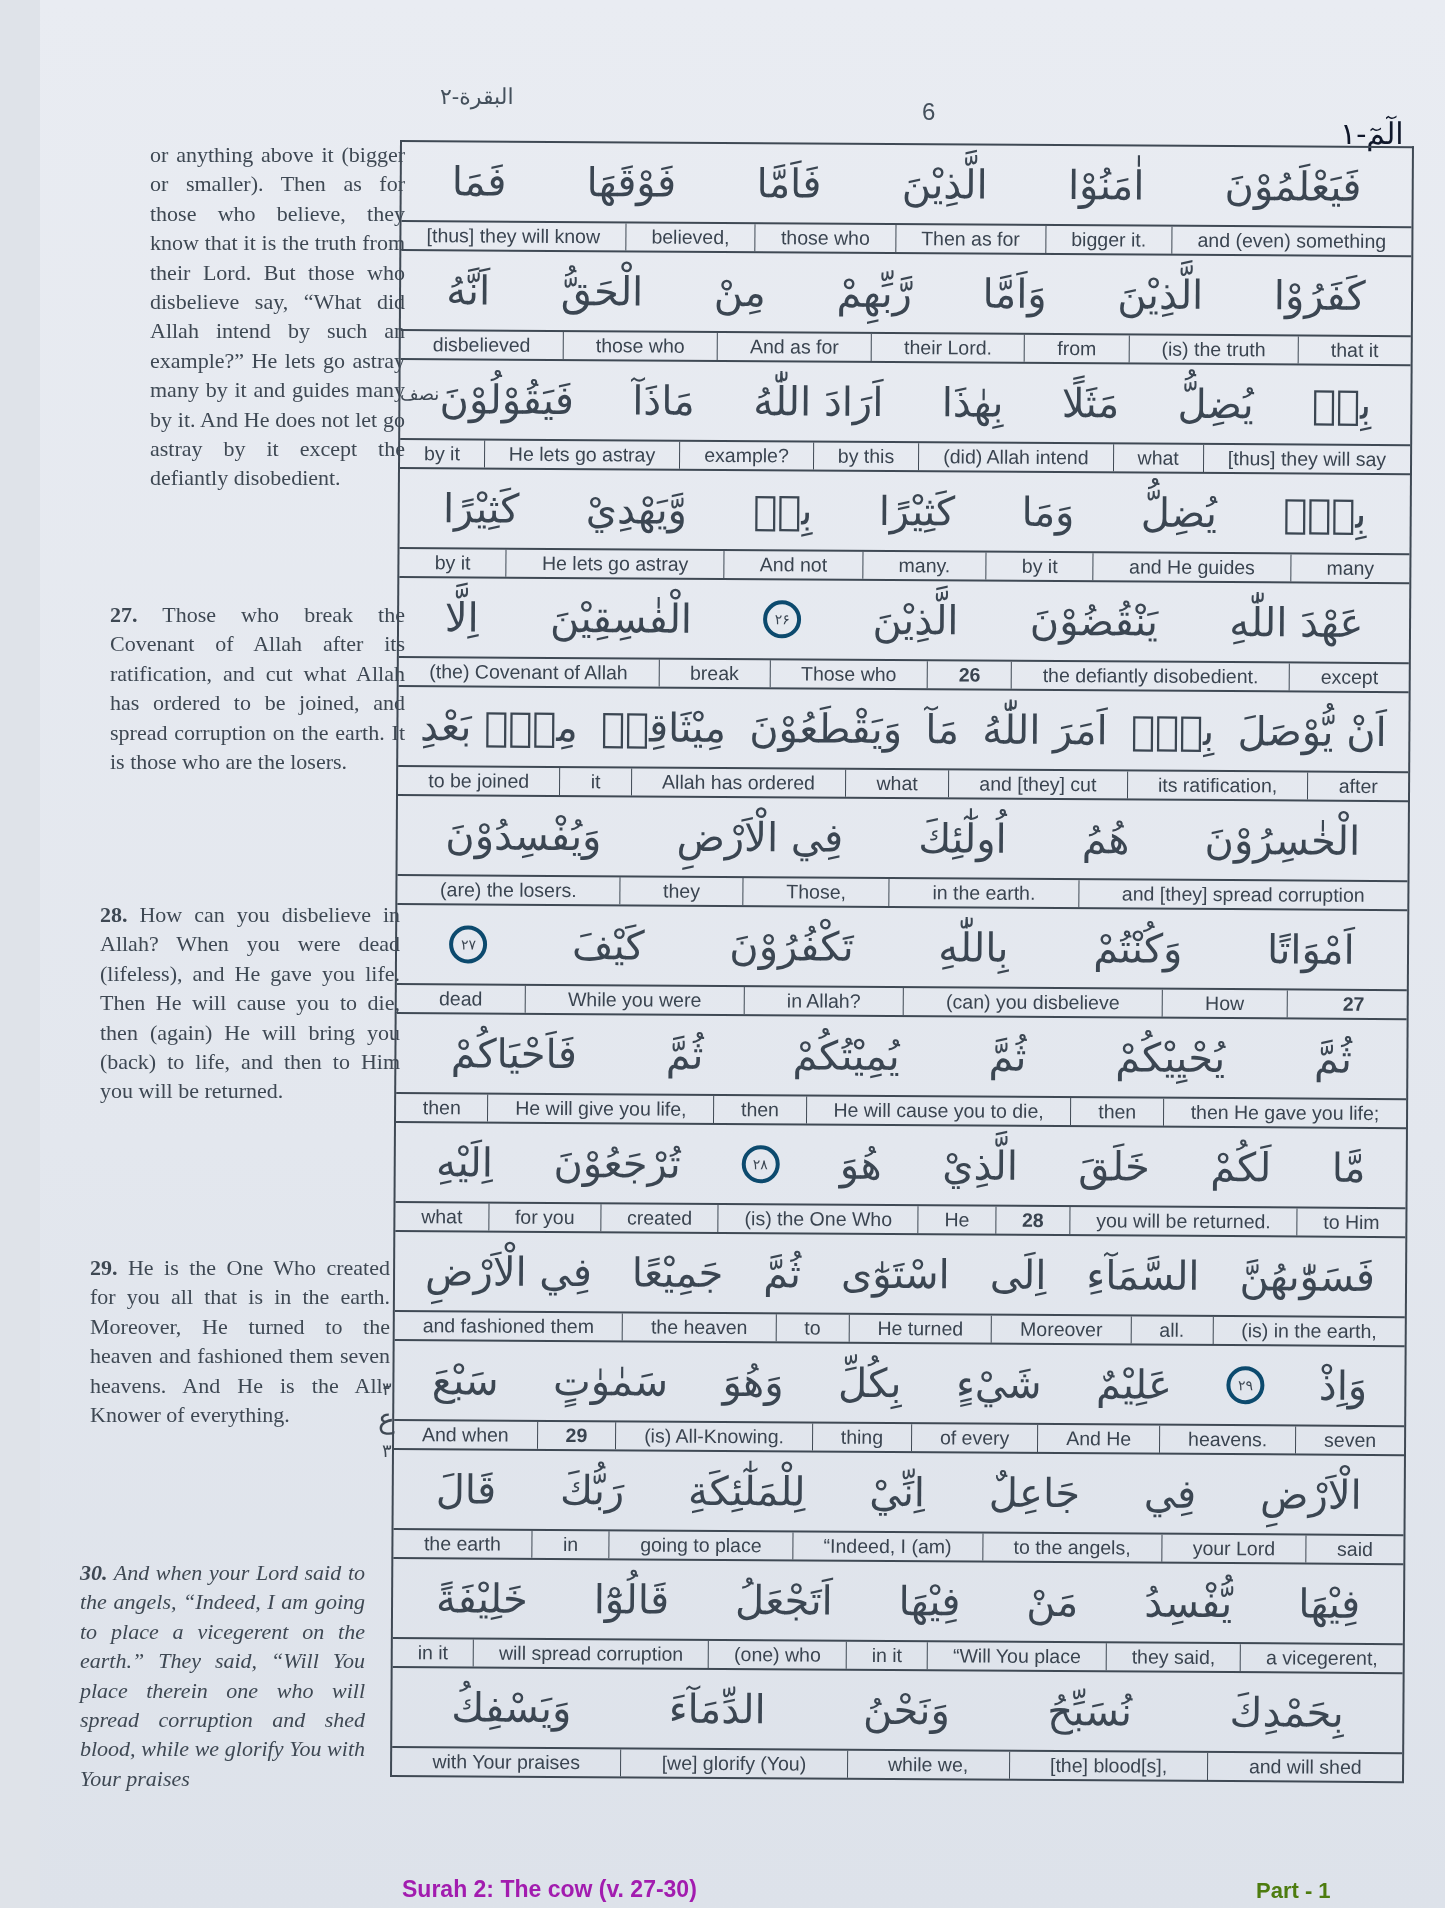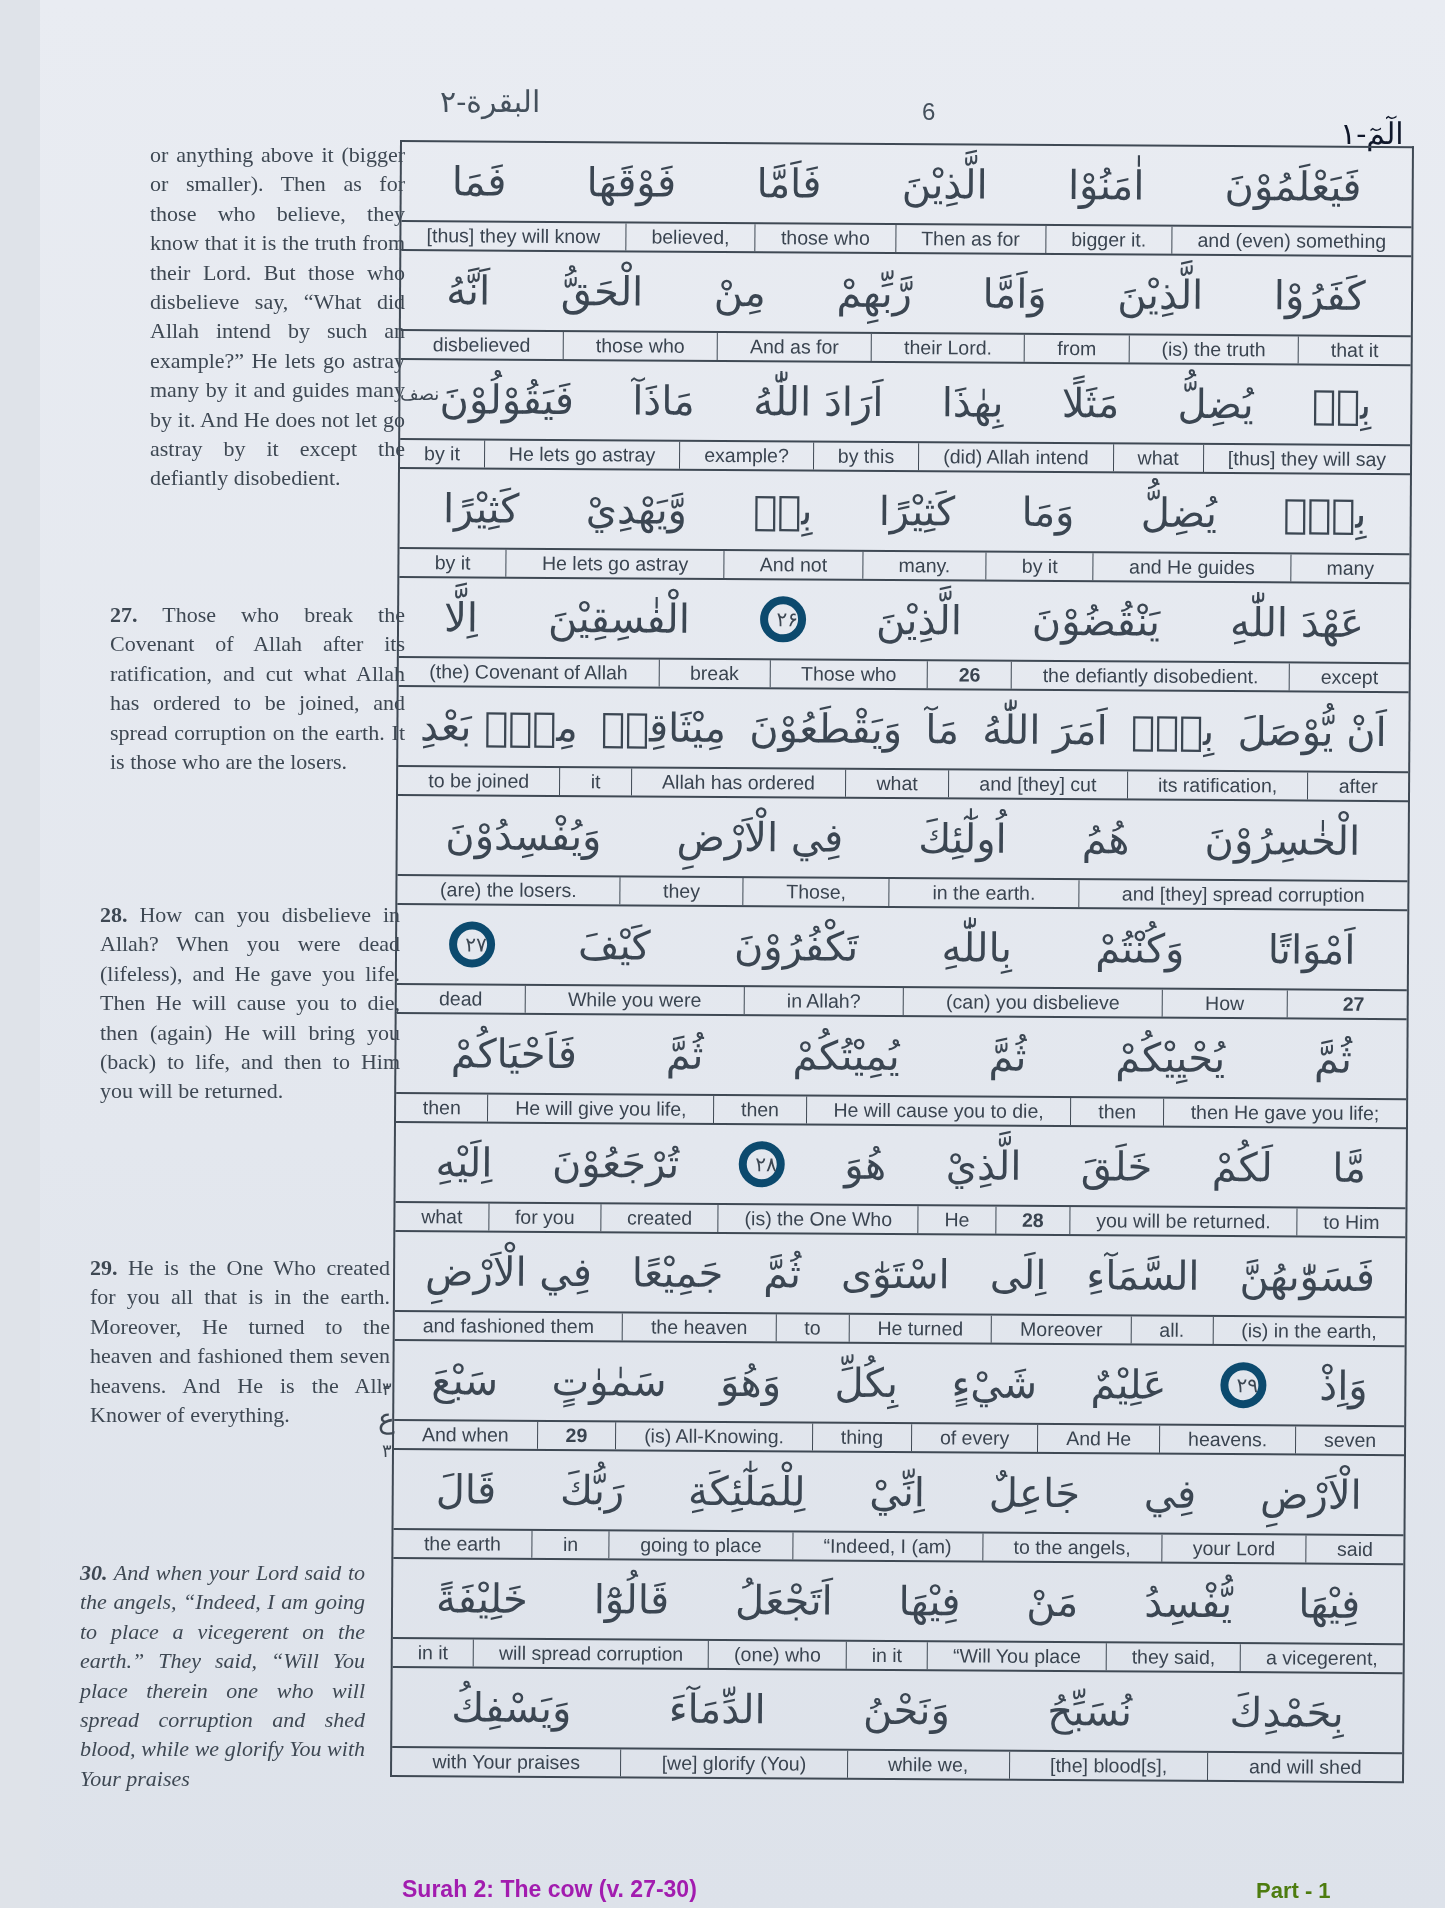--- a/index.html
+++ b/index.html
@@ -1,34 +1,34 @@
 <!DOCTYPE html>
 <html><head>
 <meta charset="utf-8">
 <style>
   html,body{margin:0;padding:0;}
   body{width:1445px;height:1908px;background:#dfe3e9;position:relative;overflow:hidden;font-family:"Liberation Sans",sans-serif;color:#3a4450;}
   .page{position:absolute;left:40px;top:0;width:1405px;height:1908px;background:linear-gradient(180deg,#e9ecf2 0%,#e3e7ee 60%,#dde2ea 100%);}
-  .head-left{position:absolute;left:440px;top:84px;font-family:"DejaVu Serif",serif;font-size:30px;color:#44505c;}
+  .head-left{position:absolute;left:440px;top:84px;font-family:"DejaVu Serif",serif;font-size:22px;color:#44505c;}
   .head-num{position:absolute;left:922px;top:98px;font-size:24px;color:#44505c;}
   .head-right{position:absolute;left:1340px;top:116px;font-family:"DejaVu Serif",serif;font-size:30px;color:#0f172a;}
   .left-col{position:absolute;left:80px;top:140px;width:325px;font-family:"Liberation Serif",serif;font-size:22px;line-height:29.4px;color:#3e4853;text-align:justify;}
   .verse{position:absolute;}
   .verse p{margin:0;}
   .vnum{font-weight:bold;}
   .margin-mark{position:absolute;font-family:"DejaVu Serif",serif;font-size:18px;color:#3e4853;}
   .grid{position:absolute;left:400px;top:140px;width:1010px;border:2px solid #3f4954;border-bottom:none;transform:rotate(0.35deg);transform-origin:top left;}
   .arow{height:78px;border-bottom:2px solid #3f4954;display:flex;flex-direction:row-reverse;justify-content:space-around;align-items:center;font-family:"DejaVu Serif",serif;font-size:40px;color:#3b4652;direction:rtl;padding:0 10px;}
   .arow span{white-space:nowrap;}
   .erow{height:27px;border-bottom:2px solid #3f4954;display:flex;flex-direction:row;font-size:19.5px;color:#3a4450;}
   .erow .cell{border-right:1.5px solid #3f4954;display:flex;align-items:center;justify-content:center;white-space:nowrap;padding:0 4px;flex:1 1 auto;}
   .erow .cell:last-child{border-right:none;}
   .footer-left{position:absolute;left:402px;top:1876px;font-size:23px;font-weight:bold;color:#a21caf;}
   .footer-right{position:absolute;left:1256px;top:1878px;font-size:22px;font-weight:bold;color:#4d7c0f;}
-  .ayah-mark{display:inline-block;width:30px;height:30px;border:8px solid #0c4a6e;border-radius:50%;font-size:20px;line-height:30px;}
+  .ayah-mark{display:inline-block;width:30px;height:30px;border:4px solid #0c4a6e;border-radius:50%;font-size:14px;line-height:30px;text-align:center;}
 </style>
 </head>
 <body>
 
 <div class="page"></div>
 
 <div class="head-left">البقرة-٢</div>
 <div class="head-num">6</div>
 <div class="head-right">الٓمٓ-١</div>
 

